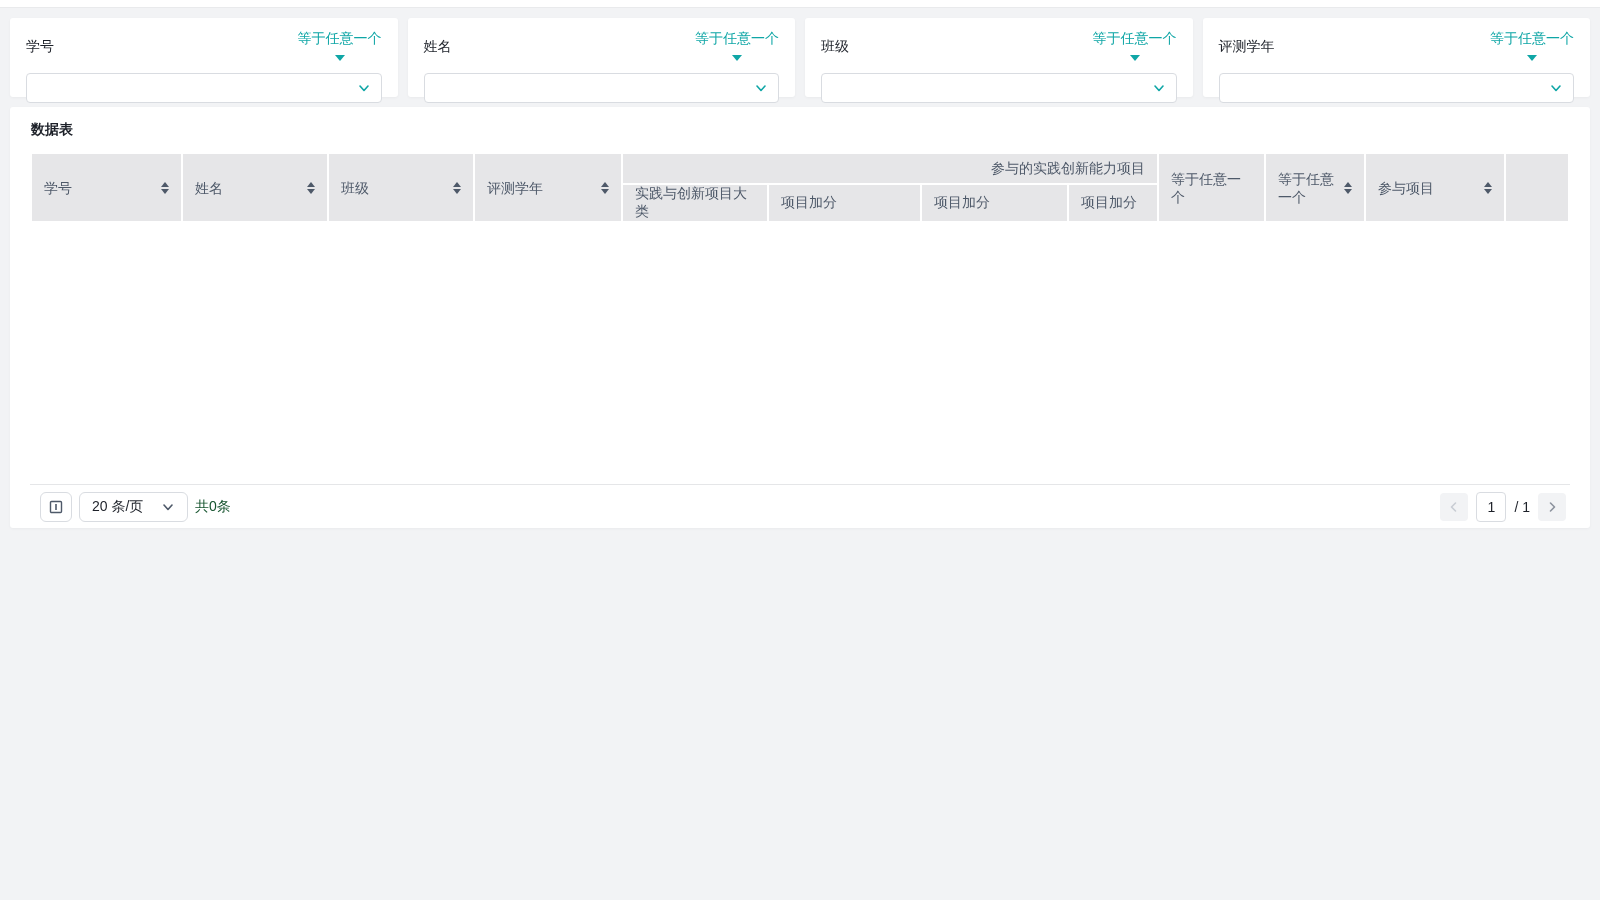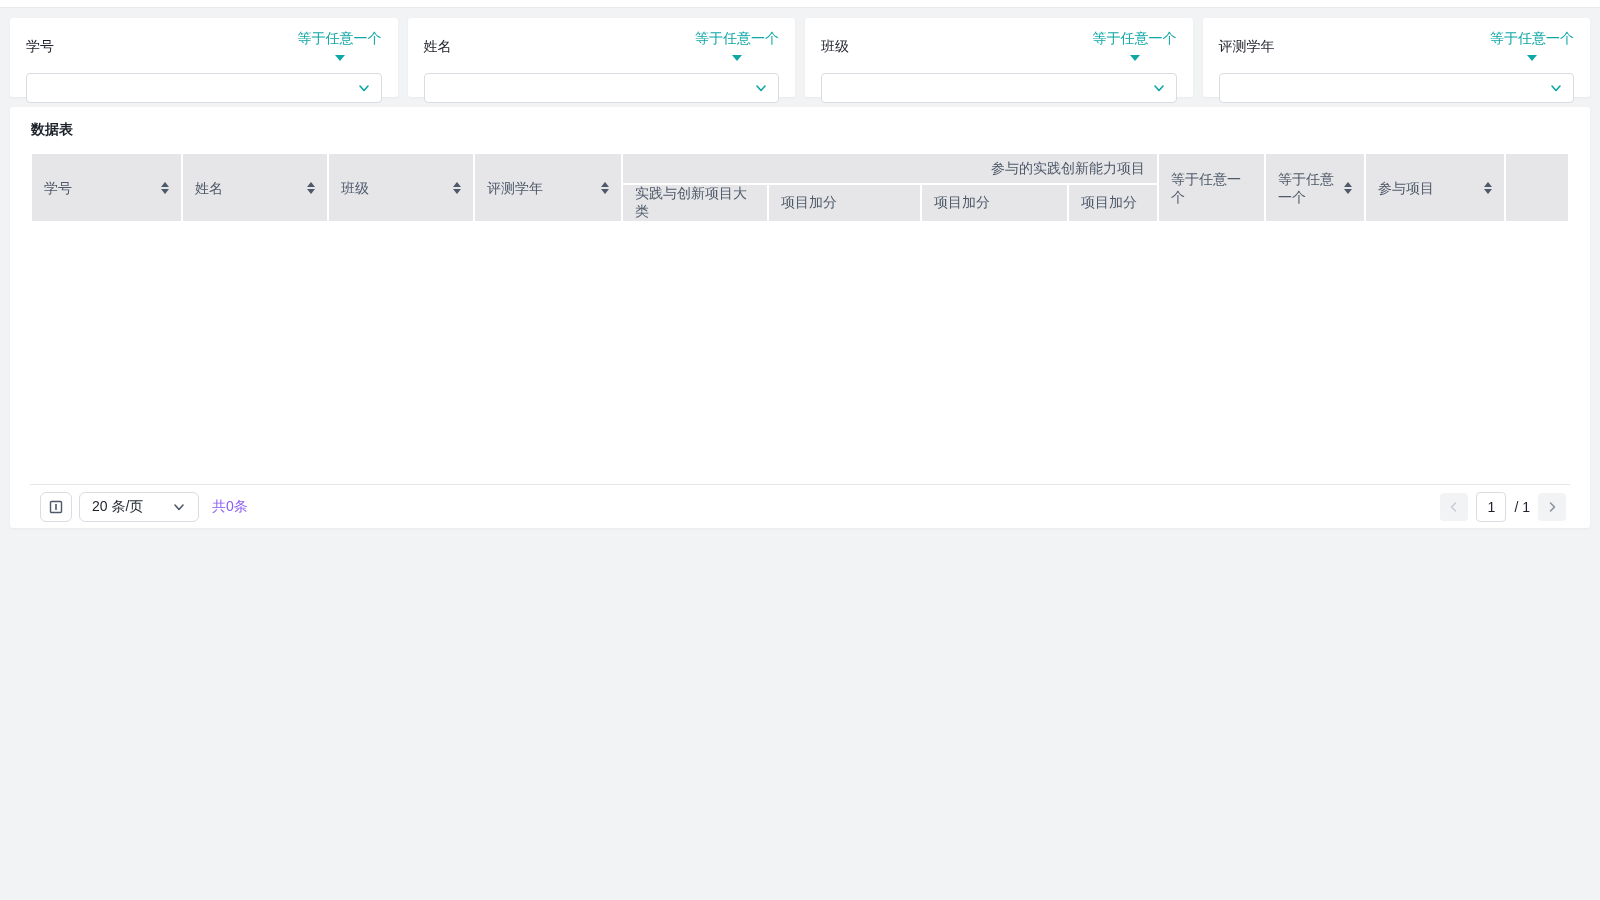--- a/index.html
+++ b/index.html
@@ -58,25 +58,25 @@
   .tfoot {
     display: flex; align-items: center; justify-content: space-between;
     border-top: 1px solid #e5e6e8; padding: 7px 4px 7px 10px; height: 44px;
   }
   .foot-left { display: flex; align-items: center; gap: 7px; }
   .icon-btn {
     width: 32px; height: 30px; background: #fff; border: 1px solid #d9dce1; border-radius: 6px;
     display: flex; align-items: center; justify-content: center; cursor: pointer;
   }
   .size-select {
-    width: 120px; height: 30px; background: #fff; border: 1px solid #d9dce1; border-radius: 6px;
+    width: 109px; height: 30px; background: #fff; border: 1px solid #d9dce1; border-radius: 6px;
     display: flex; align-items: center; justify-content: space-between; padding: 0 12px;
     cursor: pointer;
   }
-  .total-text { margin-left: 6px; color: #8b5cf6; }
+  .total-text { color: #14532d; }
   .foot-right { display: flex; align-items: center; gap: 8px; }
   .pg-btn {
     width: 28px; height: 28px; border-radius: 4px; background: #f2f3f5; border: none;
     display: flex; align-items: center; justify-content: center; cursor: pointer;
   }
   .page-input {
     width: 30px; height: 30px; border: 1px solid #d9dce1; border-radius: 4px;
     text-align: center; font-size: 14px; color: #1d2129; background: #fff;
     font-family: "Liberation Sans", "DejaVu Sans", sans-serif;
   }

